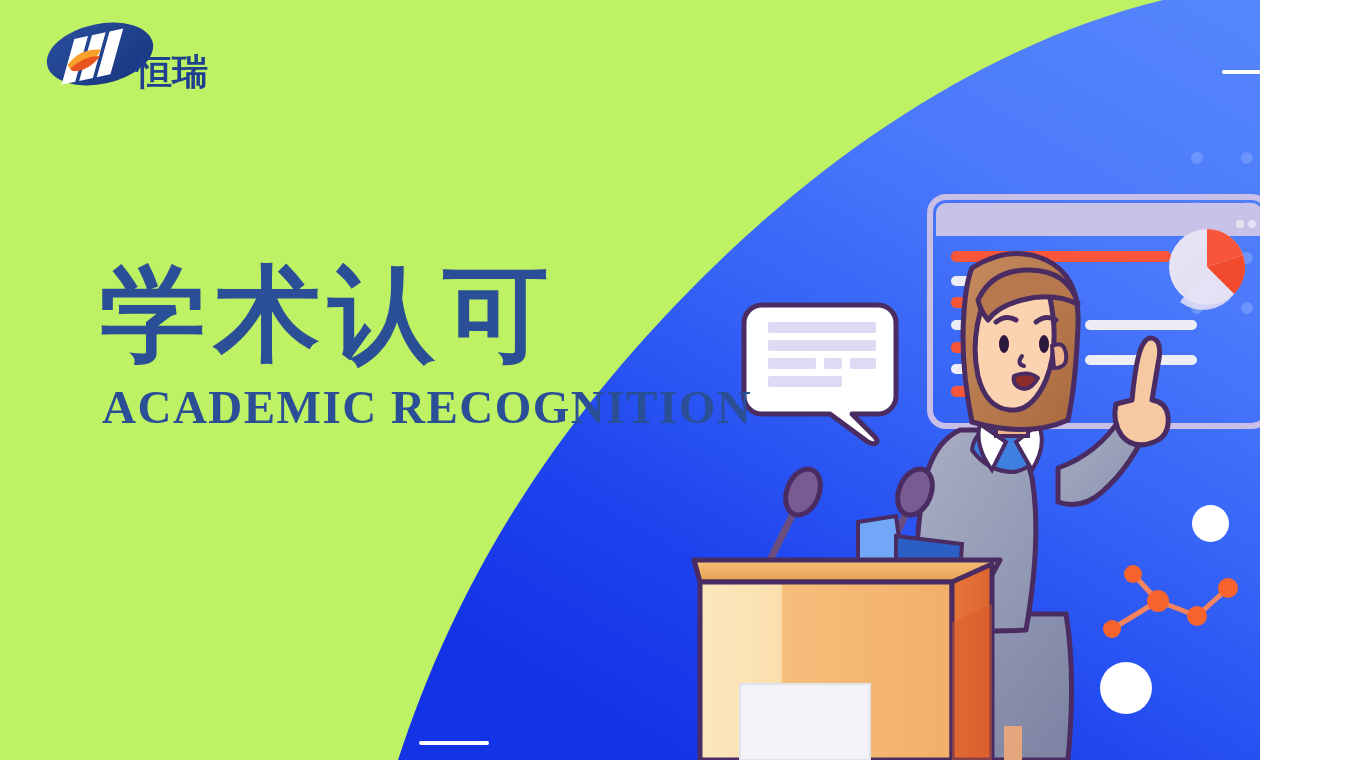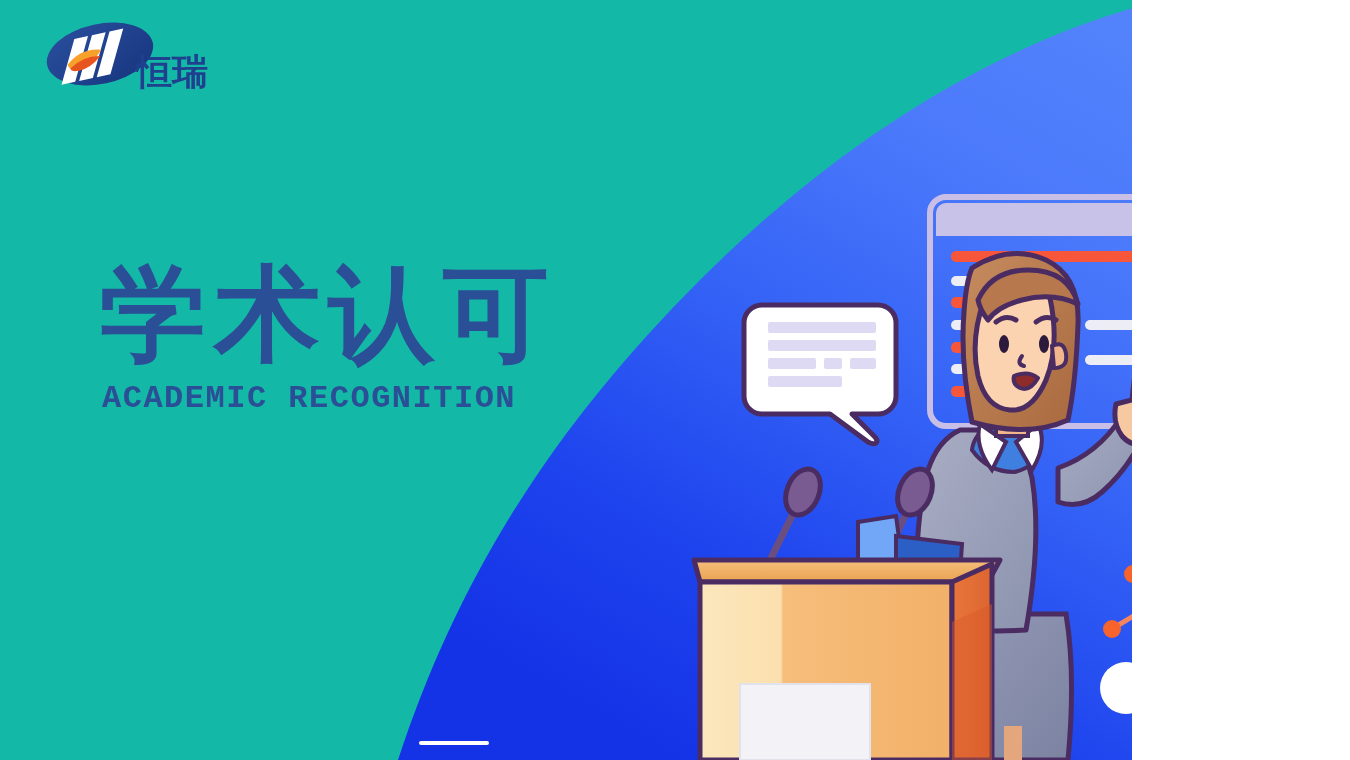--- a/index.html
+++ b/index.html
@@ -1,32 +1,32 @@
 <!DOCTYPE html>
 <html><head>
 <meta charset="utf-8">
 <style>
   html,body{margin:0;padding:0;background:#fff;}
   body{width:1350px;height:760px;overflow:hidden;font-family:"Liberation Sans",sans-serif;}
-  #stage{position:relative;width:1132px;height:760px;background:#14b8a6;overflow:hidden;}
+  #stage{position:relative;width:1260px;height:760px;background:#bef264;overflow:hidden;}
 
   
   .logo{position:absolute;left:44px;top:18px;width:180px;height:78px;}
 
   
   .headline{position:absolute;left:100px;top:262px;width:520px;}
   .headline .cn{
     font-family:"Liberation Sans",sans-serif;
     font-size:104px;line-height:1.0;font-weight:bold;
     letter-spacing:8px;color:#2A4F96;margin:0;white-space:nowrap;
     transform:scaleX(1.02);transform-origin:left center;
   }
   .headline .en{
-    font-family:Liberation Mono, monospace;
-    font-size:32px;font-weight:bold;letter-spacing:1.5px;
+    font-family:Liberation Serif, serif;
+    font-size:47px;font-weight:bold;letter-spacing:1.5px;
     color:#2A4F96;margin:14px 0 0 2px;white-space:nowrap;
   }
 
   
   .blob{position:absolute;left:0;top:0;width:1350px;height:760px;pointer-events:none;}
 
   
   .dash{position:absolute;background:#ffffff;border-radius:2px;}
   .dash-top{left:1222px;top:70px;width:65px;height:4px;}
   .dash-bottom{left:419px;top:741px;width:70px;height:4px;}

